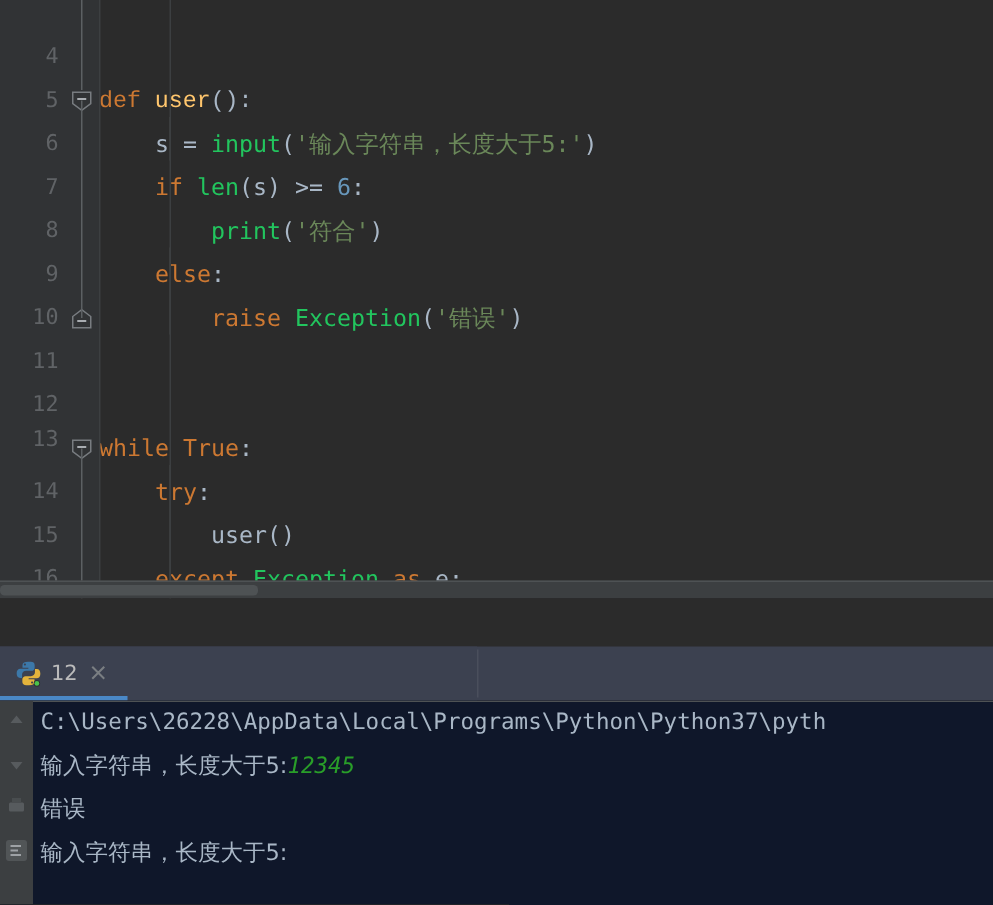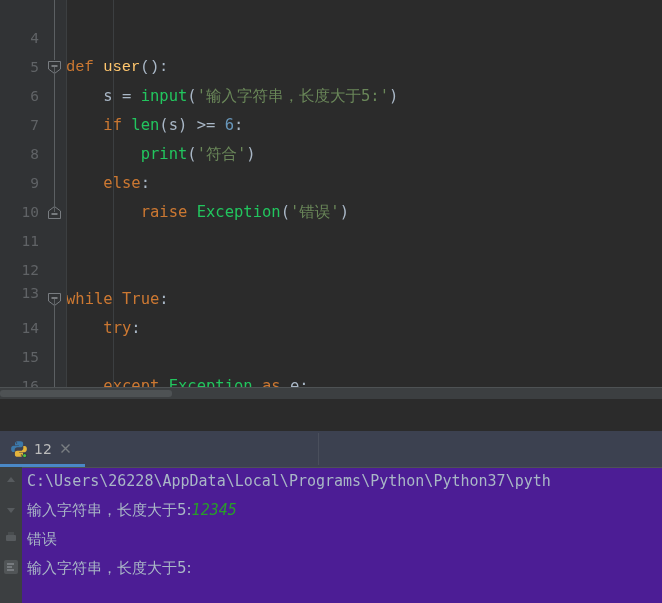--- a/index.html
+++ b/index.html
@@ -180,21 +180,21 @@
     left: 58px; top: 10px;
     width: 15px; height: 15px;
     color: #7A7E82;
   }
 
   .console {
     position: absolute;
     left: 0; top: 68px;
     width: 662px;
     height: 136px;
-    background: #4c1d95;
+    background: #0f172a;
     overflow: hidden;
   }
   .console-gutter {
     position: absolute;
     left: 0; top: 0;
     width: 22px; height: 136px;
     background: #3C3F41;
   }
   .console-gutter-icon {
     position: absolute;
@@ -280,20 +280,21 @@
         <div class="code-line" style="top: 53px; font-family: Liberation Mono, monospace;"><span class="kw">def </span><span class="fn">user</span><span class="plain">():</span></div>
         <div class="code-line" style="top: 82px;"><span class="plain">    s = </span><span class="builtin">input</span><span class="plain">(</span><span class="str">'输入字符串，长度大于5:'</span><span class="plain">)</span></div>
         <div class="code-line" style="top: 111px;"><span class="plain">    </span><span class="kw">if </span><span class="builtin">len</span><span class="plain">(s) &gt;= </span><span class="num">6</span><span class="plain">:</span></div>
         <div class="code-line" style="top: 140px;"><span class="plain">        </span><span class="builtin">print</span><span class="plain">(</span><span class="str">'符合'</span><span class="plain">)</span></div>
         <div class="code-line" style="top: 198px;"><span class="plain">        </span><span class="kw">raise </span><span class="builtin">Exception</span><span class="plain">(</span><span class="str">'错误'</span><span class="plain">)</span></div>
         <div class="code-line" style="top: 169px;"><span class="plain">    </span><span class="kw">else</span><span class="plain">:</span></div>
         <div class="code-line" style="top: 227px;"></div>
         <div class="code-line" style="top: 256px;"></div>
         <div class="code-line" style="top: 285px;"><span class="kw">while </span><span class="kw">True</span><span class="plain">:</span></div>
         <div class="code-line" style="top: 314px;"><span class="plain">    </span><span class="kw">try</span><span class="plain">:</span></div>
+        <div class="code-line" style="top: 343px;"><span class="plain">        user()</span></div>
         <div class="code-line" style="top: 372px;"><span class="plain">    </span><span class="kw">except </span><span class="builtin">Exception </span><span class="kw">as </span><span class="plain">e:</span></div>
         <div class="indent-guide" style="left: 47px; top: 78px; height: 29px;"></div>
         <div class="indent-guide" style="left: 47px; top: 165px; height: 58px;"></div>
         <div class="indent-guide" style="left: 47px; top: 310px; height: 116px;"></div>
       </div>
     <div class="editor-vline" style="left:66px;height:388px;"></div>
     <div class="editor-vline" style="left:113px;height:388px;"></div>
     <div class="editor-hscroll">
       <div class="thumb"></div>
     </div>

